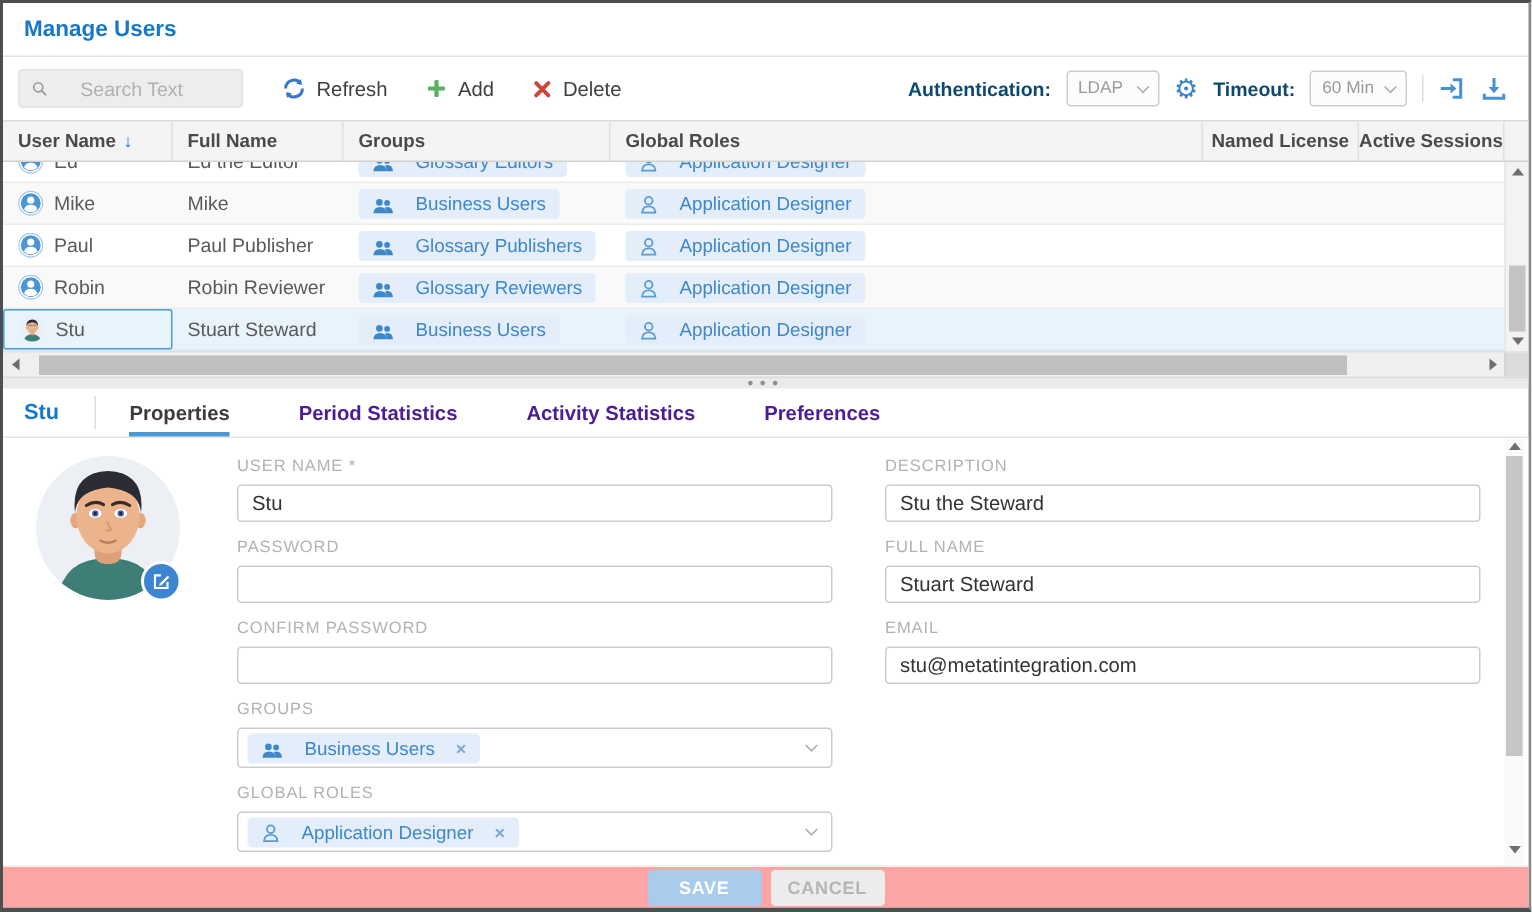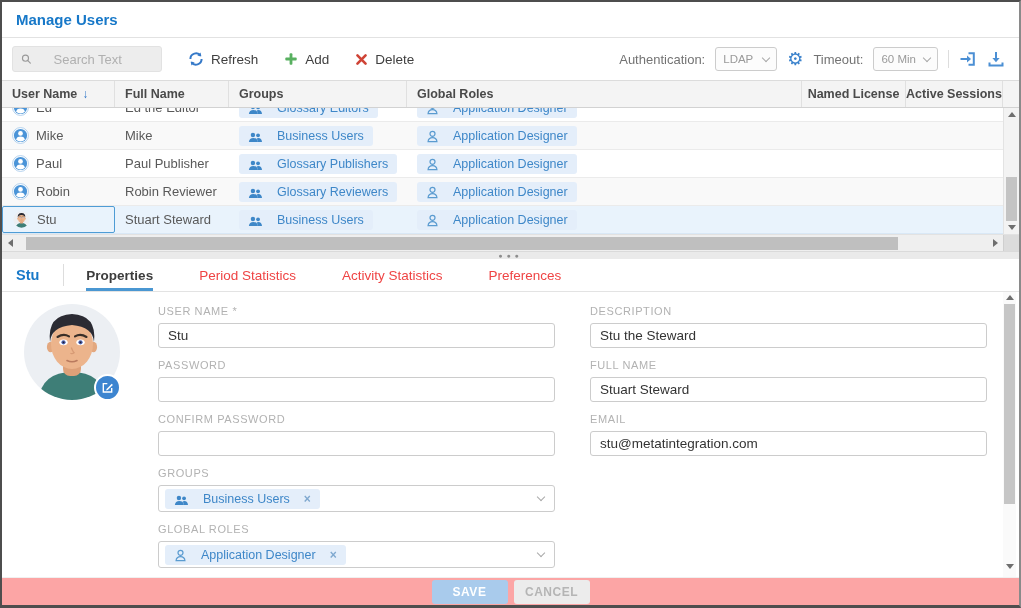--- a/index.html
+++ b/index.html
@@ -17,21 +17,21 @@
   .toolbar{ height:42px; flex:0 0 42px; display:flex; align-items:center; padding:0 10px; }
   .searchbox{ width:150px; height:26px; background:#ededed; border:1px solid #e2e2e2;
     border-radius:3px; display:flex; align-items:center; padding:0 8px; gap:22px; }
   .searchbox input{ border:none; background:transparent; outline:none; width:100%;
     font-size:13px; color:#555; font-family:inherit; }
   .searchbox input::placeholder{ color:#b0b0b0; }
   .toolbtn{ display:flex; align-items:center; gap:7px; margin-left:26px;
     font-size:13.5px; color:#3f3f3f; cursor:pointer; background:none; border:none;
     font-family:inherit; }
   .tb-right{ margin-left:auto; display:flex; align-items:center; gap:10px; padding-right:4px; }
-  .tb-label{ font-size:13px; font-weight:normal; color:#737373; }
+  .tb-label{ font-size:13px; font-weight:bold; color:#0c4a6e; }
   .selectbox{ height:24px; min-width:62px; border:1px solid #ccc; border-radius:3px;
     background:#fcfcfc; display:flex; align-items:center; justify-content:space-between;
     gap:8px; padding:0 7px; font-size:11.5px; color:#9a9a9a; cursor:pointer; }
   .chev{ width:6px; height:6px; border-right:1.5px solid #a9a9a9;
     border-bottom:1.5px solid #a9a9a9; transform:rotate(45deg); margin-top:-3px; }
   .gear{ font-size:18px; color:#3b82cc; line-height:1; cursor:pointer; }
   .vdiv{ width:1px; height:18px; background:#ddd; }
   .blue-icon{ cursor:pointer; display:flex; }
   
   .theader{ height:28px; flex:0 0 28px; display:flex; background:#f4f4f4;
@@ -80,22 +80,22 @@
   
   .splitter{ height:8px; flex:0 0 8px; background:#eaeaea; border-top:1px solid #dadada;
     display:flex; align-items:center; justify-content:center; cursor:row-resize; }
   .splitter .dots{ color:#8d8d8d; font-size:7px; letter-spacing:4px; line-height:1; }
   
   .pheader{ height:33px; flex:0 0 33px; display:flex; align-items:center;
     padding:0 14px; border-bottom:1px solid #e3e3e3; }
   .ptitle{ color:#1778c8; font-size:14.5px; font-weight:bold; }
   .pdiv{ width:1px; height:22px; background:#ddd; margin:0 22px 0 24px; }
   .tabs{ display:flex; gap:46px; height:100%; }
-  .tab{ display:flex; align-items:center; font-size:13.5px; color:#ef4444; cursor:pointer;
-    border-bottom:3px solid transparent; padding-top:3px; }
+  .tab{ display:flex; align-items:center; font-size:13.5px; color:#4c1d95; cursor:pointer;
+    border-bottom:3px solid transparent; padding-top:3px;font-weight:bold; }
   .tab.active{ color:#3c3c3c; font-weight:bold; border-bottom-color:#4a97d2; }
   .pbody{ flex:1 1 auto; position:relative; overflow:hidden; background:#fff; }
   .avatar-wrap{ position:absolute; left:20px; top:10px; width:100px; height:100px; }
   .avatar-edit{ position:absolute; left:72px; top:72px; width:27px; height:27px;
     border-radius:50%; background:#3d85d0; border:2px solid #fff; display:flex;
     align-items:center; justify-content:center; cursor:pointer; }
   .formcol{ position:absolute; top:2px; width:397px; }
   .fc-left{ left:156px; }
   .fc-right{ left:588px; }
   .flabel{ font-size:11px; color:#b2b2b2; letter-spacing:0.6px; margin:11px 0 6px; }

